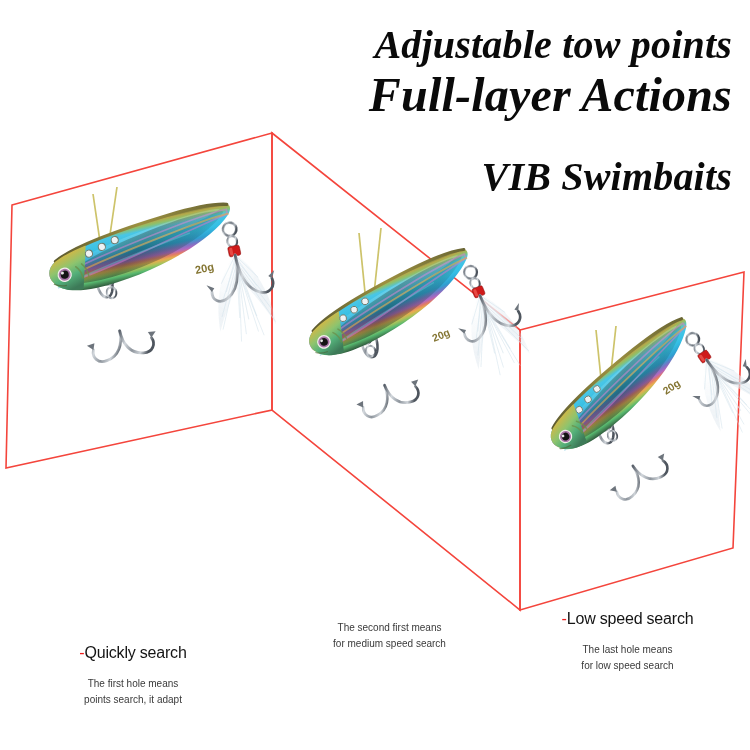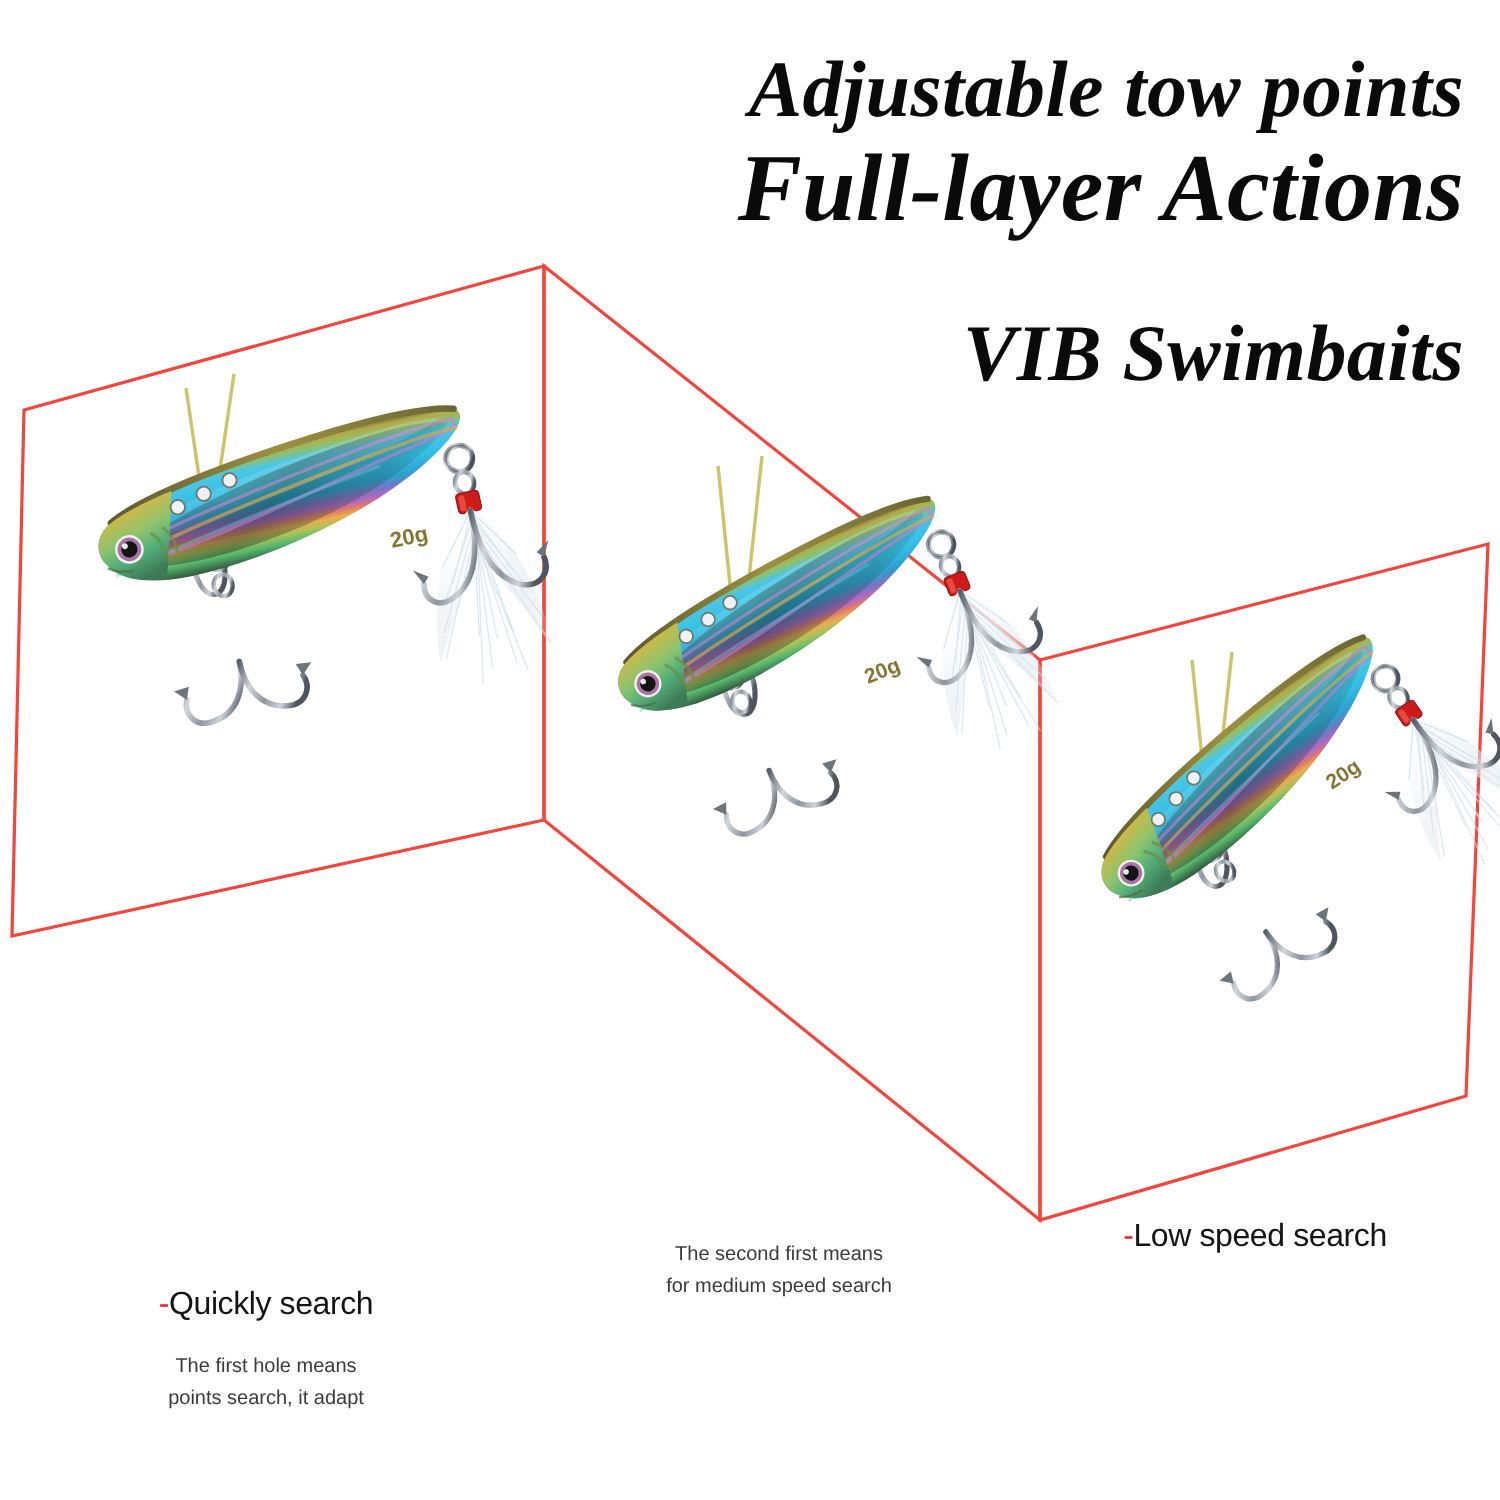--- a/index.html
+++ b/index.html
@@ -326,15 +326,19 @@
     <div class="cap-body">
       <span>The second first means</span>
       <span>for medium speed search</span>
     </div>
   </div>
 
   <div class="caption-col" id="caption-3">
     <div class="cap-head">
       <span class="dash">-</span><span>Low speed search</span>
     </div>
+    <div class="cap-body">
+      <span>The last hole means</span>
+      <span>for low speed search</span>
+    </div>
   </div>
 
 </div>
 
 </body></html>

